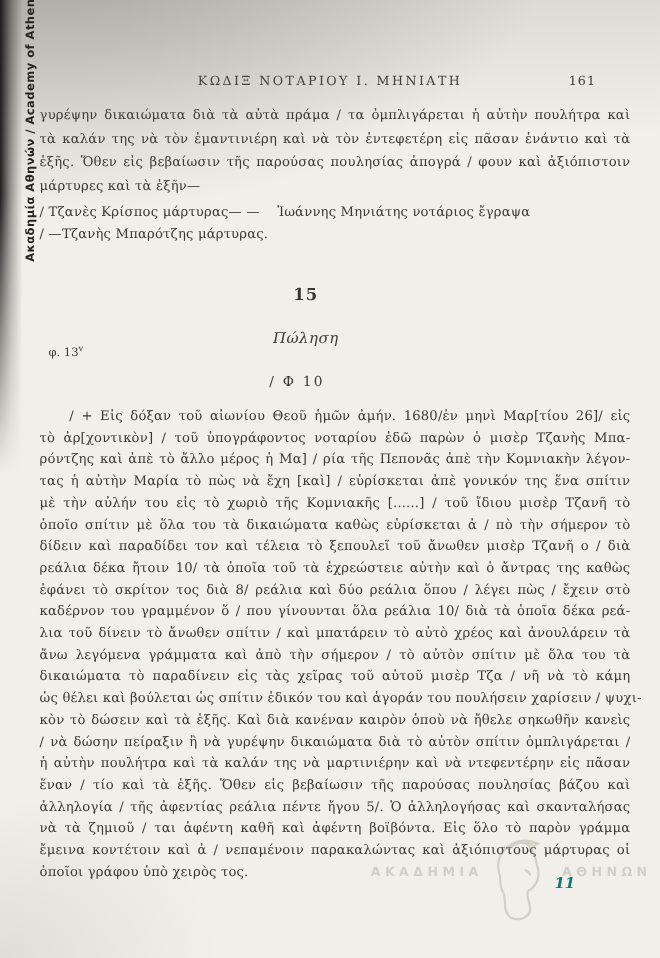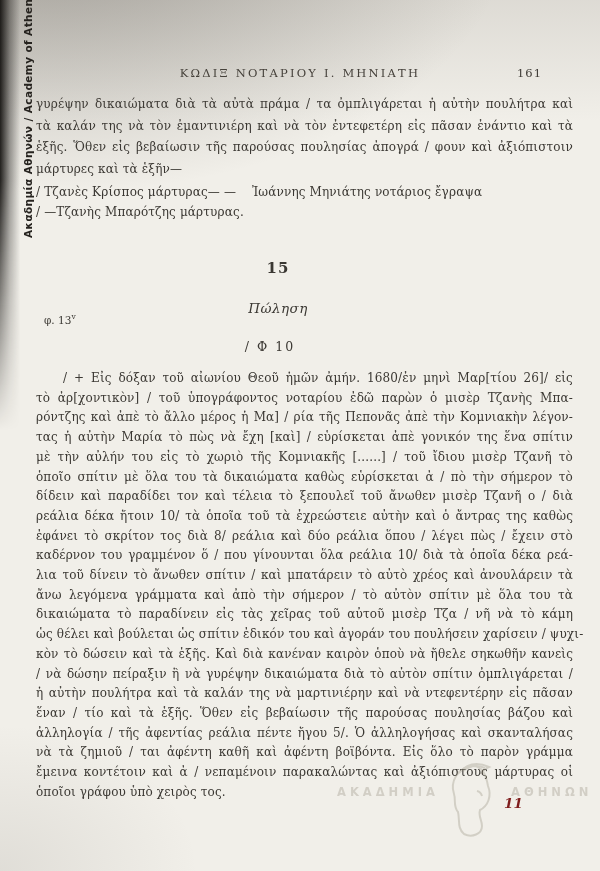--- a/index.html
+++ b/index.html
@@ -53,21 +53,21 @@
   .watermark-text {
     position:absolute; top:785px; z-index:1;
     font-family:"DejaVu Sans", sans-serif; font-weight:bold;
     font-size:11.5px; letter-spacing:4px; color:rgba(150,144,128,0.34);
   }
   .wm-left  { left:337px; }
   .wm-right { left:511px; }
   .emblem { position:absolute; left:441px; top:757px; z-index:1; opacity:0.30; }
   .signature-number {
     position:absolute; left:504px; top:795px; z-index:8;
-    font-weight:bold; font-style:italic; font-size:13.5px; color:#7f1d1d;
+    font-weight:bold; font-style:italic; font-size:13.5px; color:#0f766e;
   }
 </style>
 </head>
 <body>
 
 <div class="page">
 
   <div class="edge-shadow"></div>
 
   <div class="stamp">Ακαδημία Αθηνών / Academy of Athens</div>

